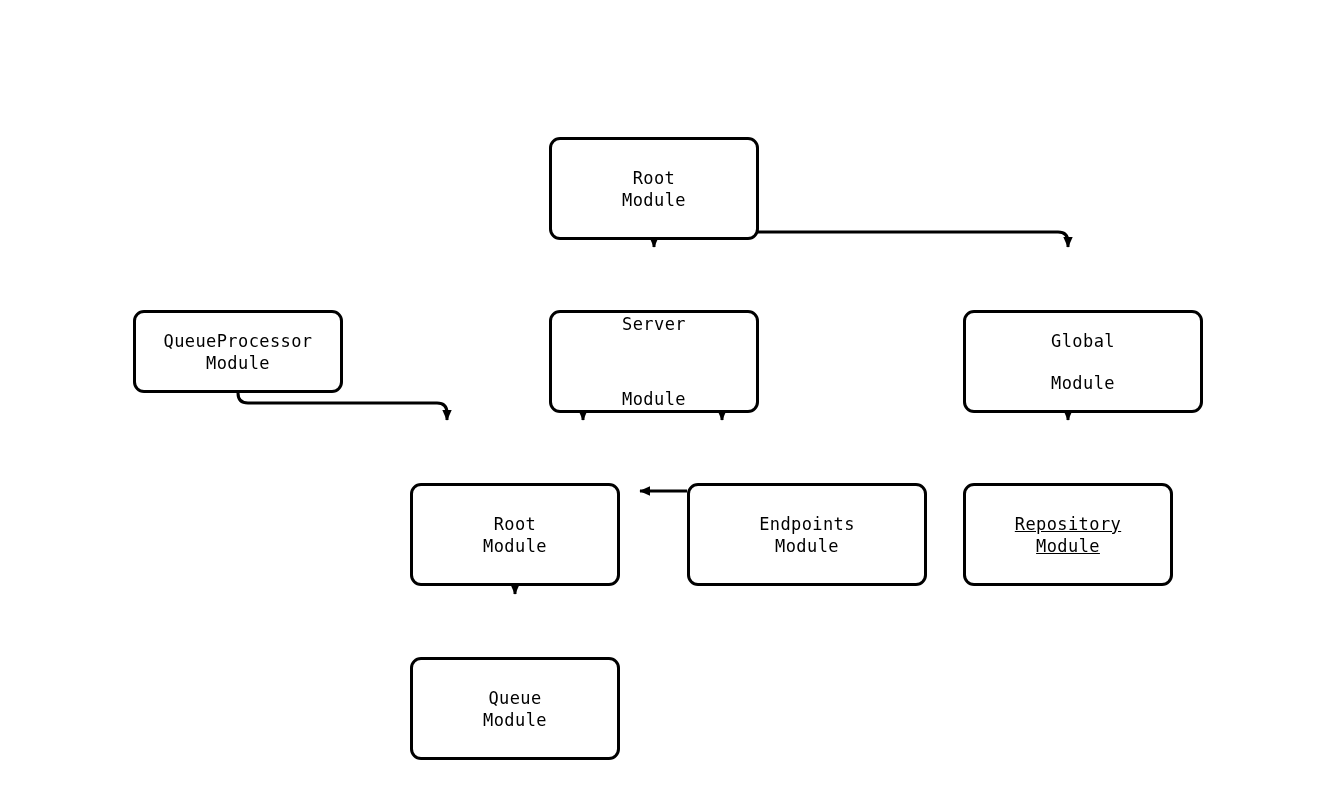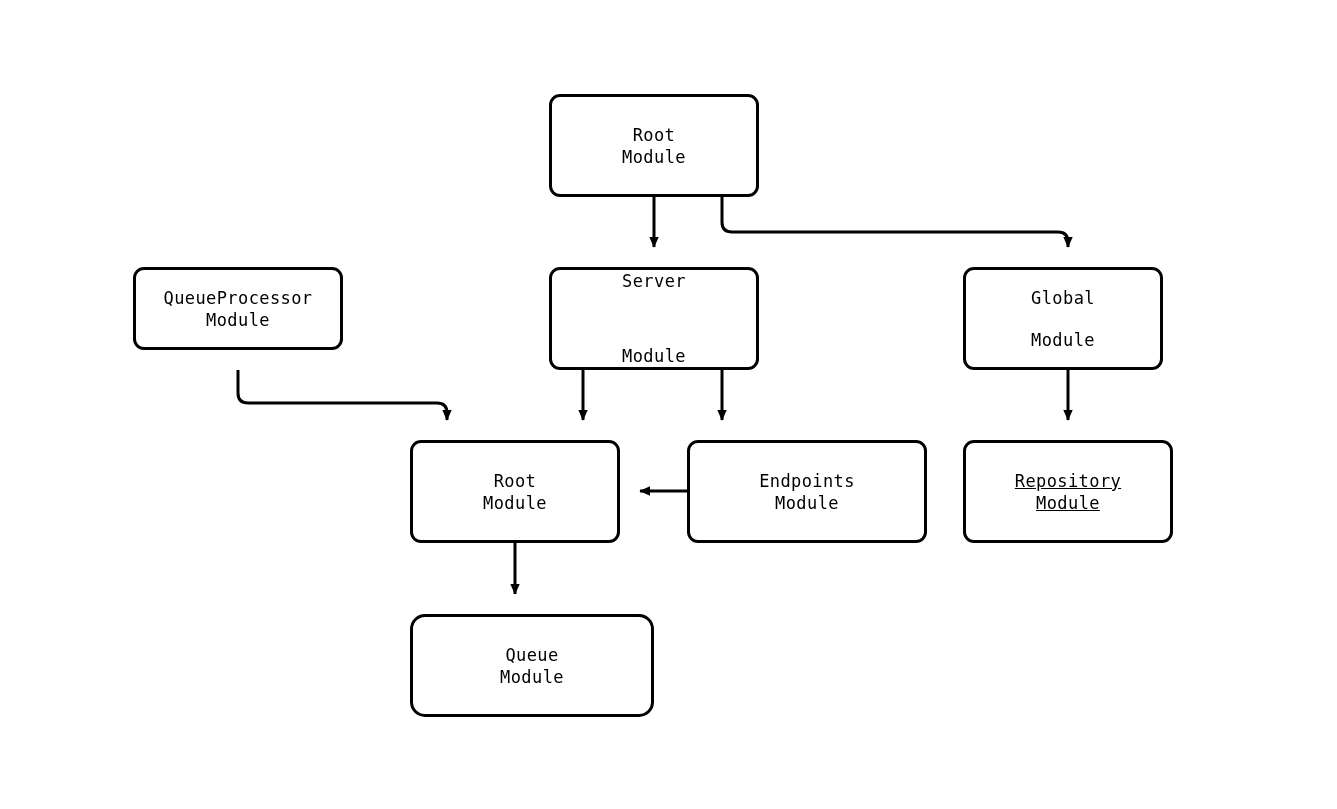--- a/index.html
+++ b/index.html
@@ -30,20 +30,21 @@
     position: absolute;
     box-sizing: border-box;
     background: #ffffff;
     border: 3px solid #000000;
     border-radius: 11px;
     display: flex;
     flex-direction: column;
     align-items: center;
     justify-content: center;
     z-index: 2;
+    margin-top: 43px;
   }
   .node-label {
     font-family: "DejaVu Sans Mono", monospace;
     font-size: 17px;
     line-height: 22px;
     color: #000000;
     text-align: center;
     white-space: pre;
     letter-spacing: 0.4px;
   }
@@ -85,38 +86,38 @@
   <div class="node" style="left:133px; top:267px; width:210px; height:83px;">
     <span class="node-label">QueueProcessor</span>
     <span class="node-label">Module</span>
   </div>
 
   <div class="node" style="left:549px; top:267px; width:210px; height:103px;justify-content:space-between;">
     <span class="node-label">Server</span>
     <span class="node-label">Module</span>
   </div>
 
-  <div class="node" style="left:963px; top:267px; width:200px; height:103px;gap:20px;">
+  <div class="node" style="left:963px; top:267px; width:240px; height:103px;gap:20px;">
     <span class="node-label">Global</span>
     <span class="node-label">Module</span>
   </div>
 
   <div class="node" style="left:410px; top:440px; width:210px; height:103px;">
     <span class="node-label">Root</span>
     <span class="node-label">Module</span>
   </div>
 
   <div class="node" style="left:687px; top:440px; width:240px; height:103px;">
     <span class="node-label">Endpoints</span>
     <span class="node-label">Module</span>
   </div>
 
   <div class="node" style="left:963px; top:440px; width:210px; height:103px;text-decoration:underline;">
     <span class="node-label">Repository</span>
     <span class="node-label">Module</span>
   </div>
 
-  <div class="node" style="left:410px; top:614px; width:244px; height:103px;border-radius:15px;">
+  <div class="node" style="left:410px; top:614px; width:210px; height:103px;">
     <span class="node-label">Queue</span>
     <span class="node-label">Module</span>
   </div>
 
 </div>
 
 </body></html>

